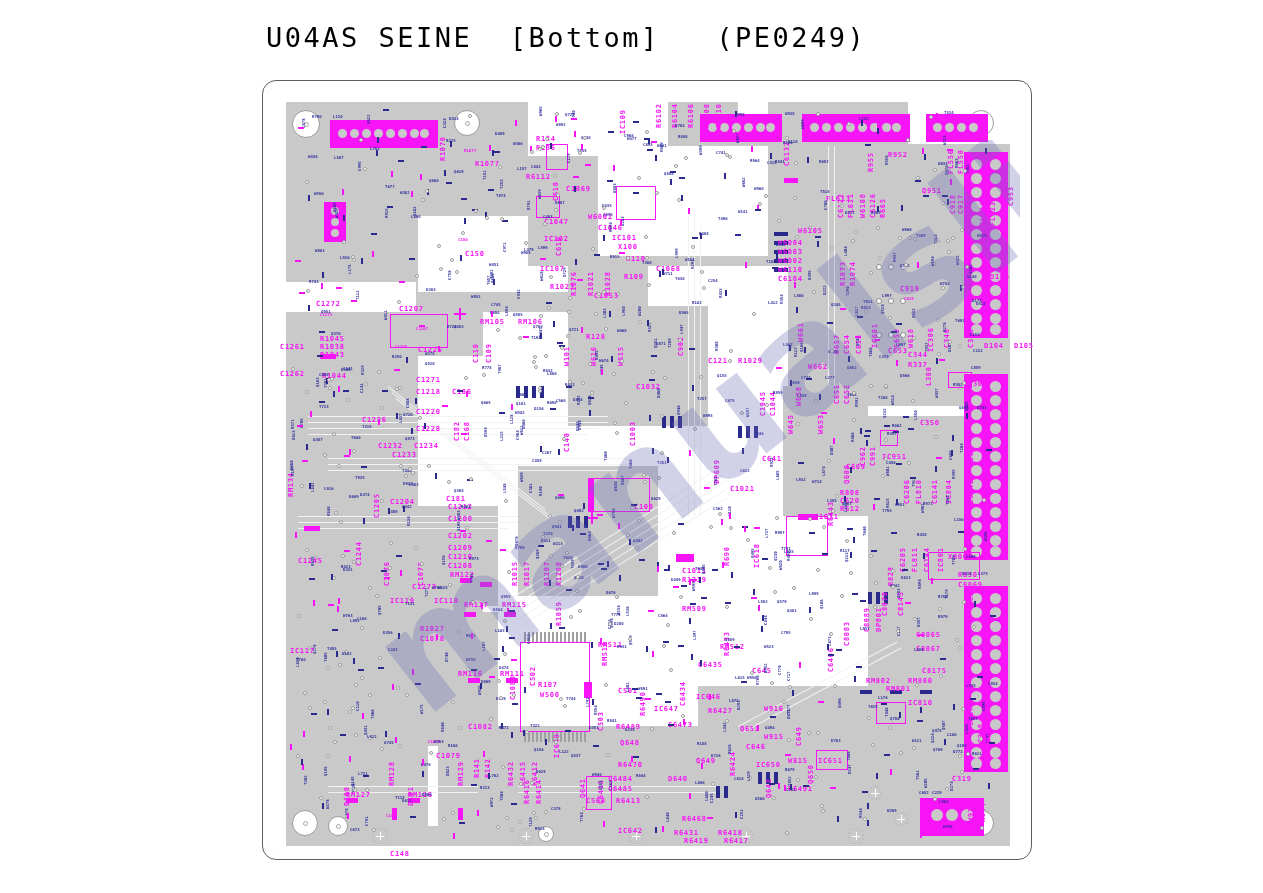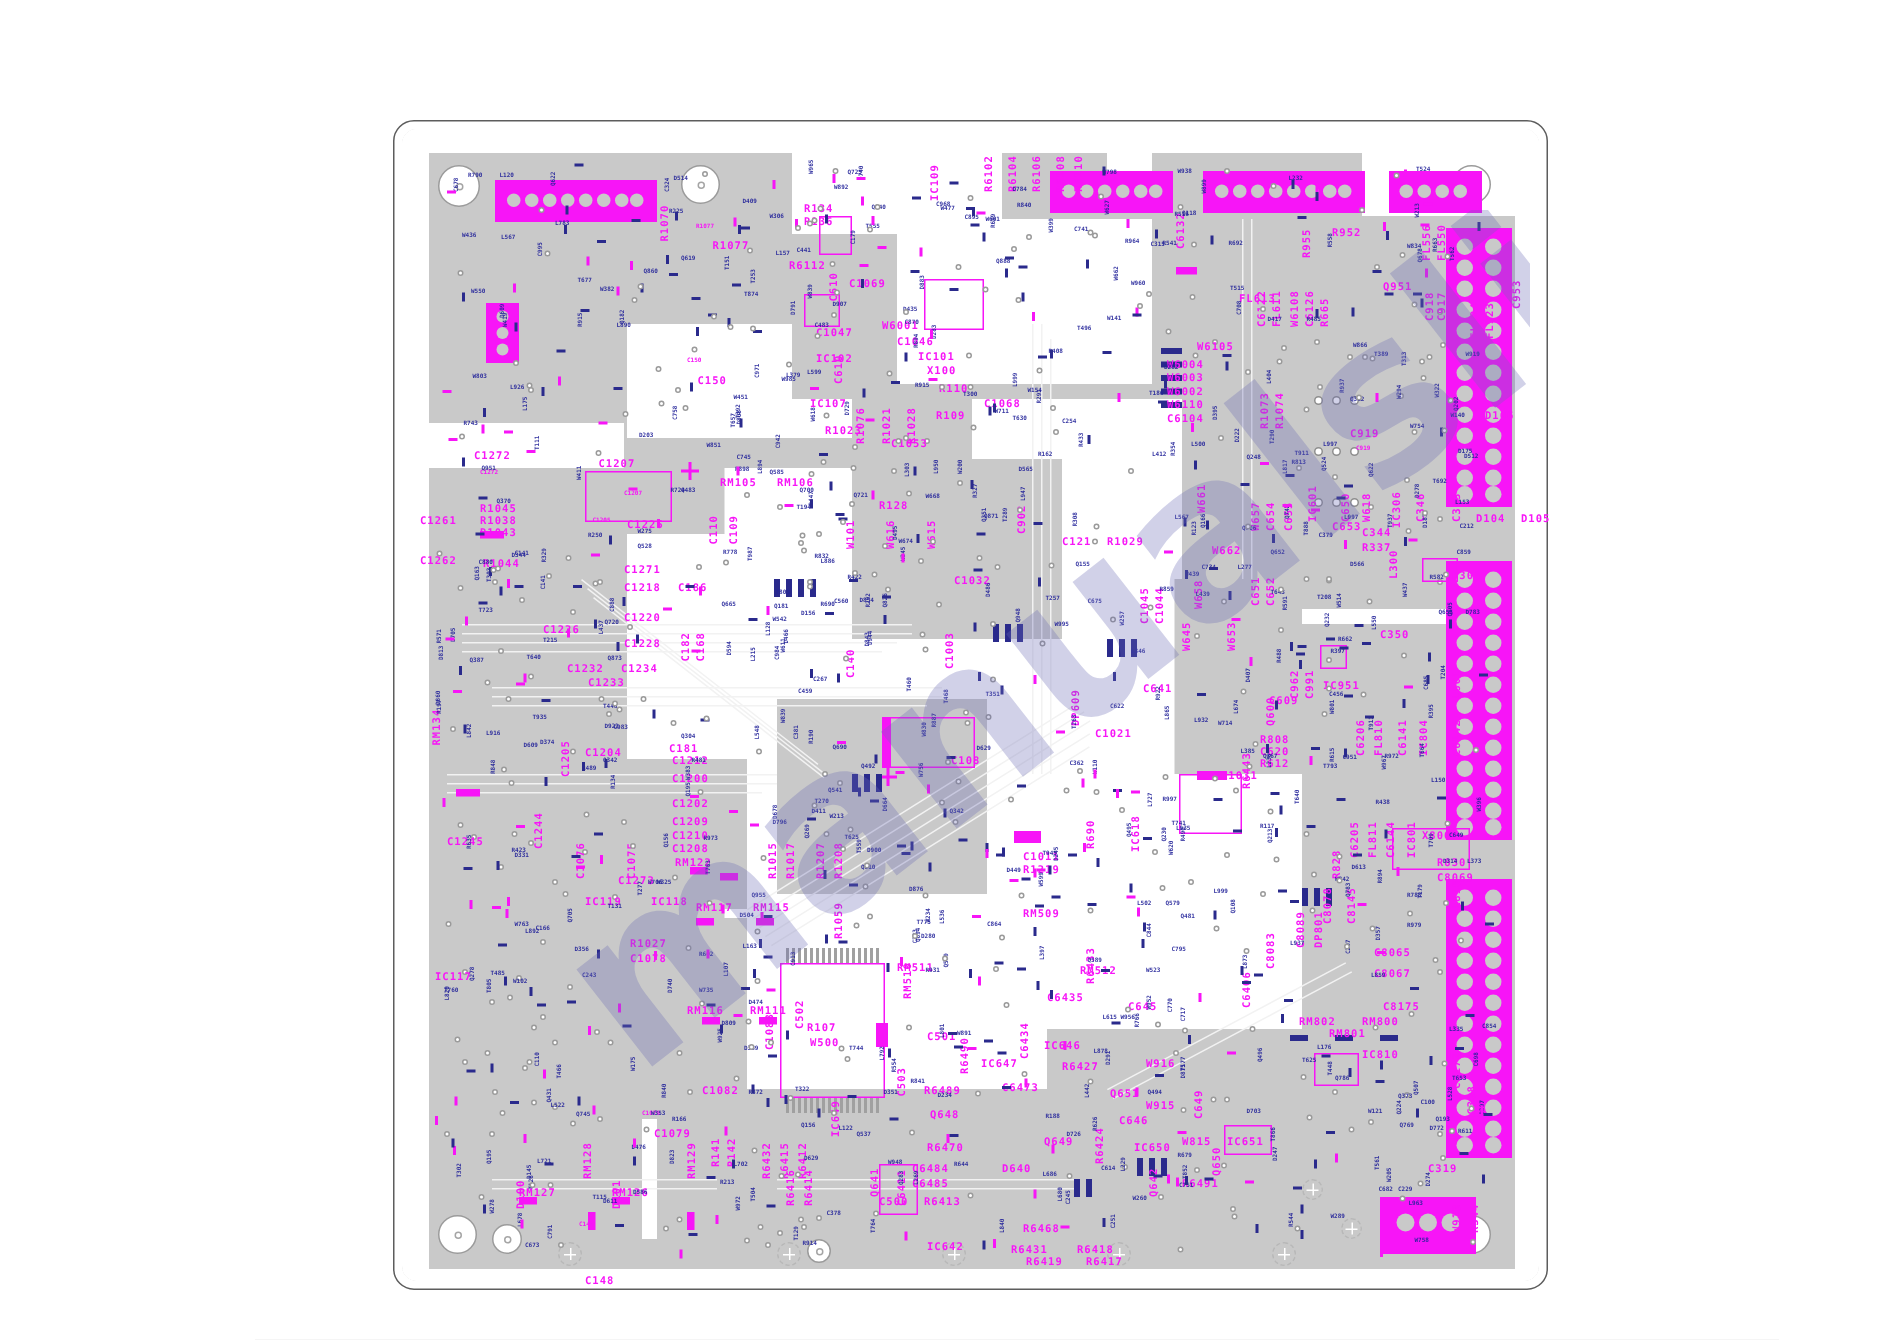--- a/index.html
+++ b/index.html
@@ -85,20 +85,21 @@
     font-family:"DejaVu Sans",sans-serif;
     font-size:150px;font-weight:bold;color:#6a6ab4;opacity:0.30;
     transform:rotate(-38deg);transform-origin:0 0;white-space:nowrap;
   }
 </style>
 </head>
 <body>
 
 <div id="page">
 
+  <div id="title">U04AS SEINE  [Bottom]   (PE0249)</div>
 
   <div id="board-wrap">
     <div id="board-outline"></div>
     <div id="copper">
 
       <div class="void" style="left:0;top:0;width:758px;height:16px;"></div>
       <div class="void" style="left:260px;top:0;width:140px;height:70px;"></div>
       <div class="void" style="left:470px;top:0;width:80px;height:46px;"></div>
       <div class="void" style="left:640px;top:0;width:118px;height:58px;"></div>
       <div class="void" style="left:0;top:0;width:18px;height:780px;"></div>

